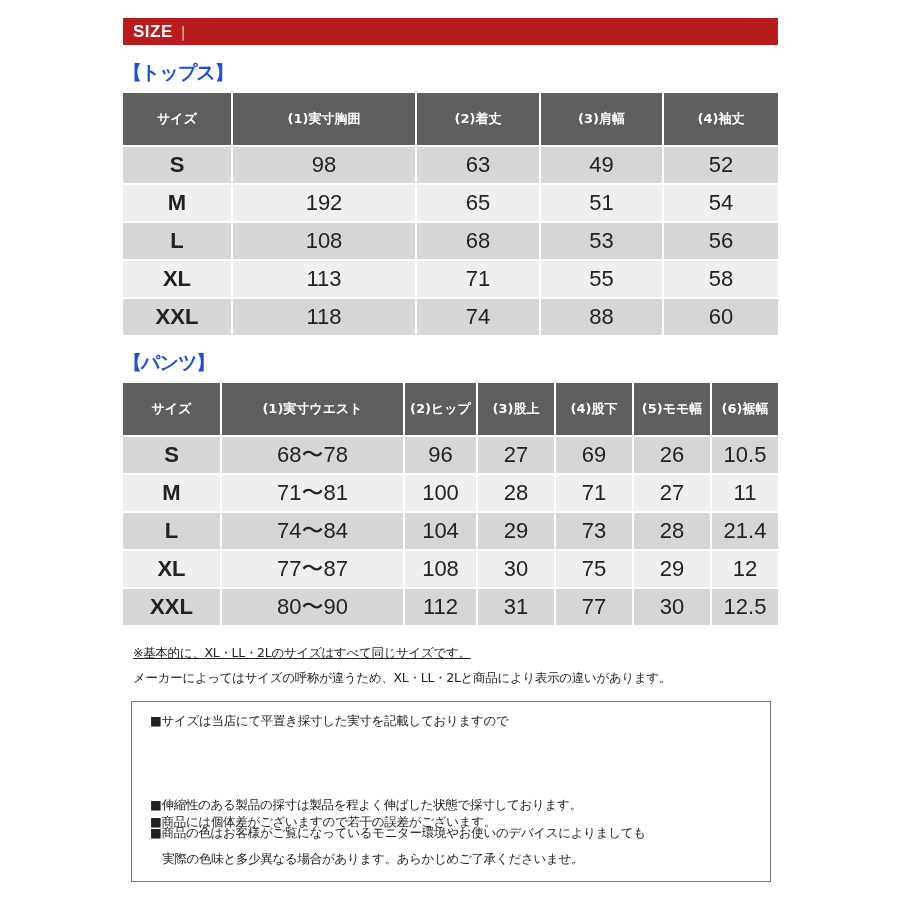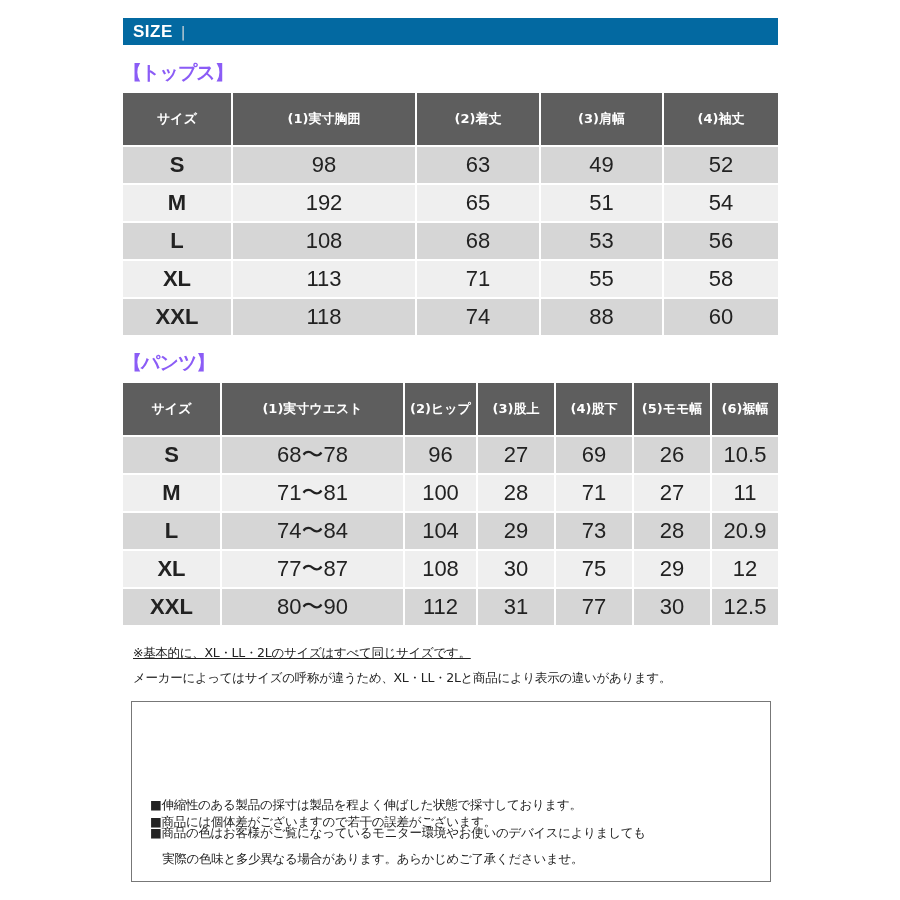--- a/index.html
+++ b/index.html
@@ -1,21 +1,21 @@
 <!DOCTYPE html>
 <html><head>
 <meta charset="utf-8">
 <style>
   html,body{margin:0;padding:0;background:#fff;}
   body{width:900px;height:900px;position:relative;overflow:hidden;font-family:"DejaVu Sans",sans-serif;color:#222;}
-  .header-bar{position:absolute;left:123px;top:18px;width:655px;height:27px;background:#0369a1;color:#fff;display:flex;align-items:center;}
+  .header-bar{position:absolute;left:123px;top:18px;width:655px;height:27px;background:#b91c1c;color:#fff;display:flex;align-items:center;}
   .header-bar .size{font-family:"Liberation Sans",sans-serif;font-weight:bold;font-size:17px;margin-left:10px;letter-spacing:0.5px;}
   .header-bar .sep{font-size:14px;margin:0 8px;color:#ddd;}
   .header-bar .sub{font-size:15px;margin-top:44px;}
-  .section-title{position:absolute;left:123px;font-size:19px;font-weight:bold;color:#8b5cf6;letter-spacing:-1px;}
+  .section-title{position:absolute;left:123px;font-size:19px;font-weight:bold;color:#1d4ed8;letter-spacing:-1px;}
   table.sz{position:absolute;left:123px;border-collapse:separate;border-spacing:2px;margin:-2px;}
   table.sz th{background:#5e5e5e;color:#fff;font-weight:bold;font-size:13px;padding:0;text-align:center;}
   table.sz td{font-family:"Liberation Sans",sans-serif;font-size:22px;text-align:center;padding:0;color:#222;}
   table.sz tr.odd td{background:#d6d6d6;}
   table.sz tr.even td{background:#efefef;}
   table.sz td.size-label{font-weight:bold;}
   .note{position:absolute;left:133px;font-size:12.5px;color:#222;letter-spacing:-0.3px;}
   .notice-box{position:absolute;left:131px;top:701px;width:640px;height:181px;border:1px solid #777;box-sizing:border-box;}
   .notice-line{position:absolute;left:18px;font-size:12.5px;color:#222;letter-spacing:-0.3px;white-space:nowrap;}
 </style>
@@ -128,21 +128,21 @@
       <td>27</td>
       <td>11</td>
     </tr>
     <tr class="odd" style="height:36px;">
       <td class="size-label">L</td>
       <td>74〜84</td>
       <td>104</td>
       <td>29</td>
       <td>73</td>
       <td>28</td>
-      <td>20.9</td>
+      <td>21.4</td>
     </tr>
     <tr class="even" style="height:36px;">
       <td class="size-label">XL</td>
       <td>77〜87</td>
       <td>108</td>
       <td>30</td>
       <td>75</td>
       <td>29</td>
       <td>12</td>
     </tr>
@@ -155,17 +155,18 @@
       <td>30</td>
       <td>12.5</td>
     </tr>
   </tbody>
 </table>
 
 <div class="note" style="top:645px;text-decoration:underline;">※基本的に、XL・LL・2Lのサイズはすべて同じサイズです。</div>
 <div class="note" style="top:670px;">メーカーによってはサイズの呼称が違うため、XL・LL・2Lと商品により表示の違いがあります。</div>
 
 <div class="notice-box">
+  <div class="notice-line" style="top:11px;">■サイズは当店にて平置き採寸した実寸を記載しておりますので</div>
   <div class="notice-line" style="top:65px;margin-top:47px;">■商品には個体差がございますので若干の誤差がございます。</div>
   <div class="notice-line" style="top:95px;">■伸縮性のある製品の採寸は製品を程よく伸ばした状態で採寸しております。</div>
   <div class="notice-line" style="top:123px;">■商品の色はお客様がご覧になっているモニター環境やお使いのデバイスによりましても</div>
   <div class="notice-line" style="top:149px;">　実際の色味と多少異なる場合があります。あらかじめご了承くださいませ。</div>
 </div>
 
 </body></html>

